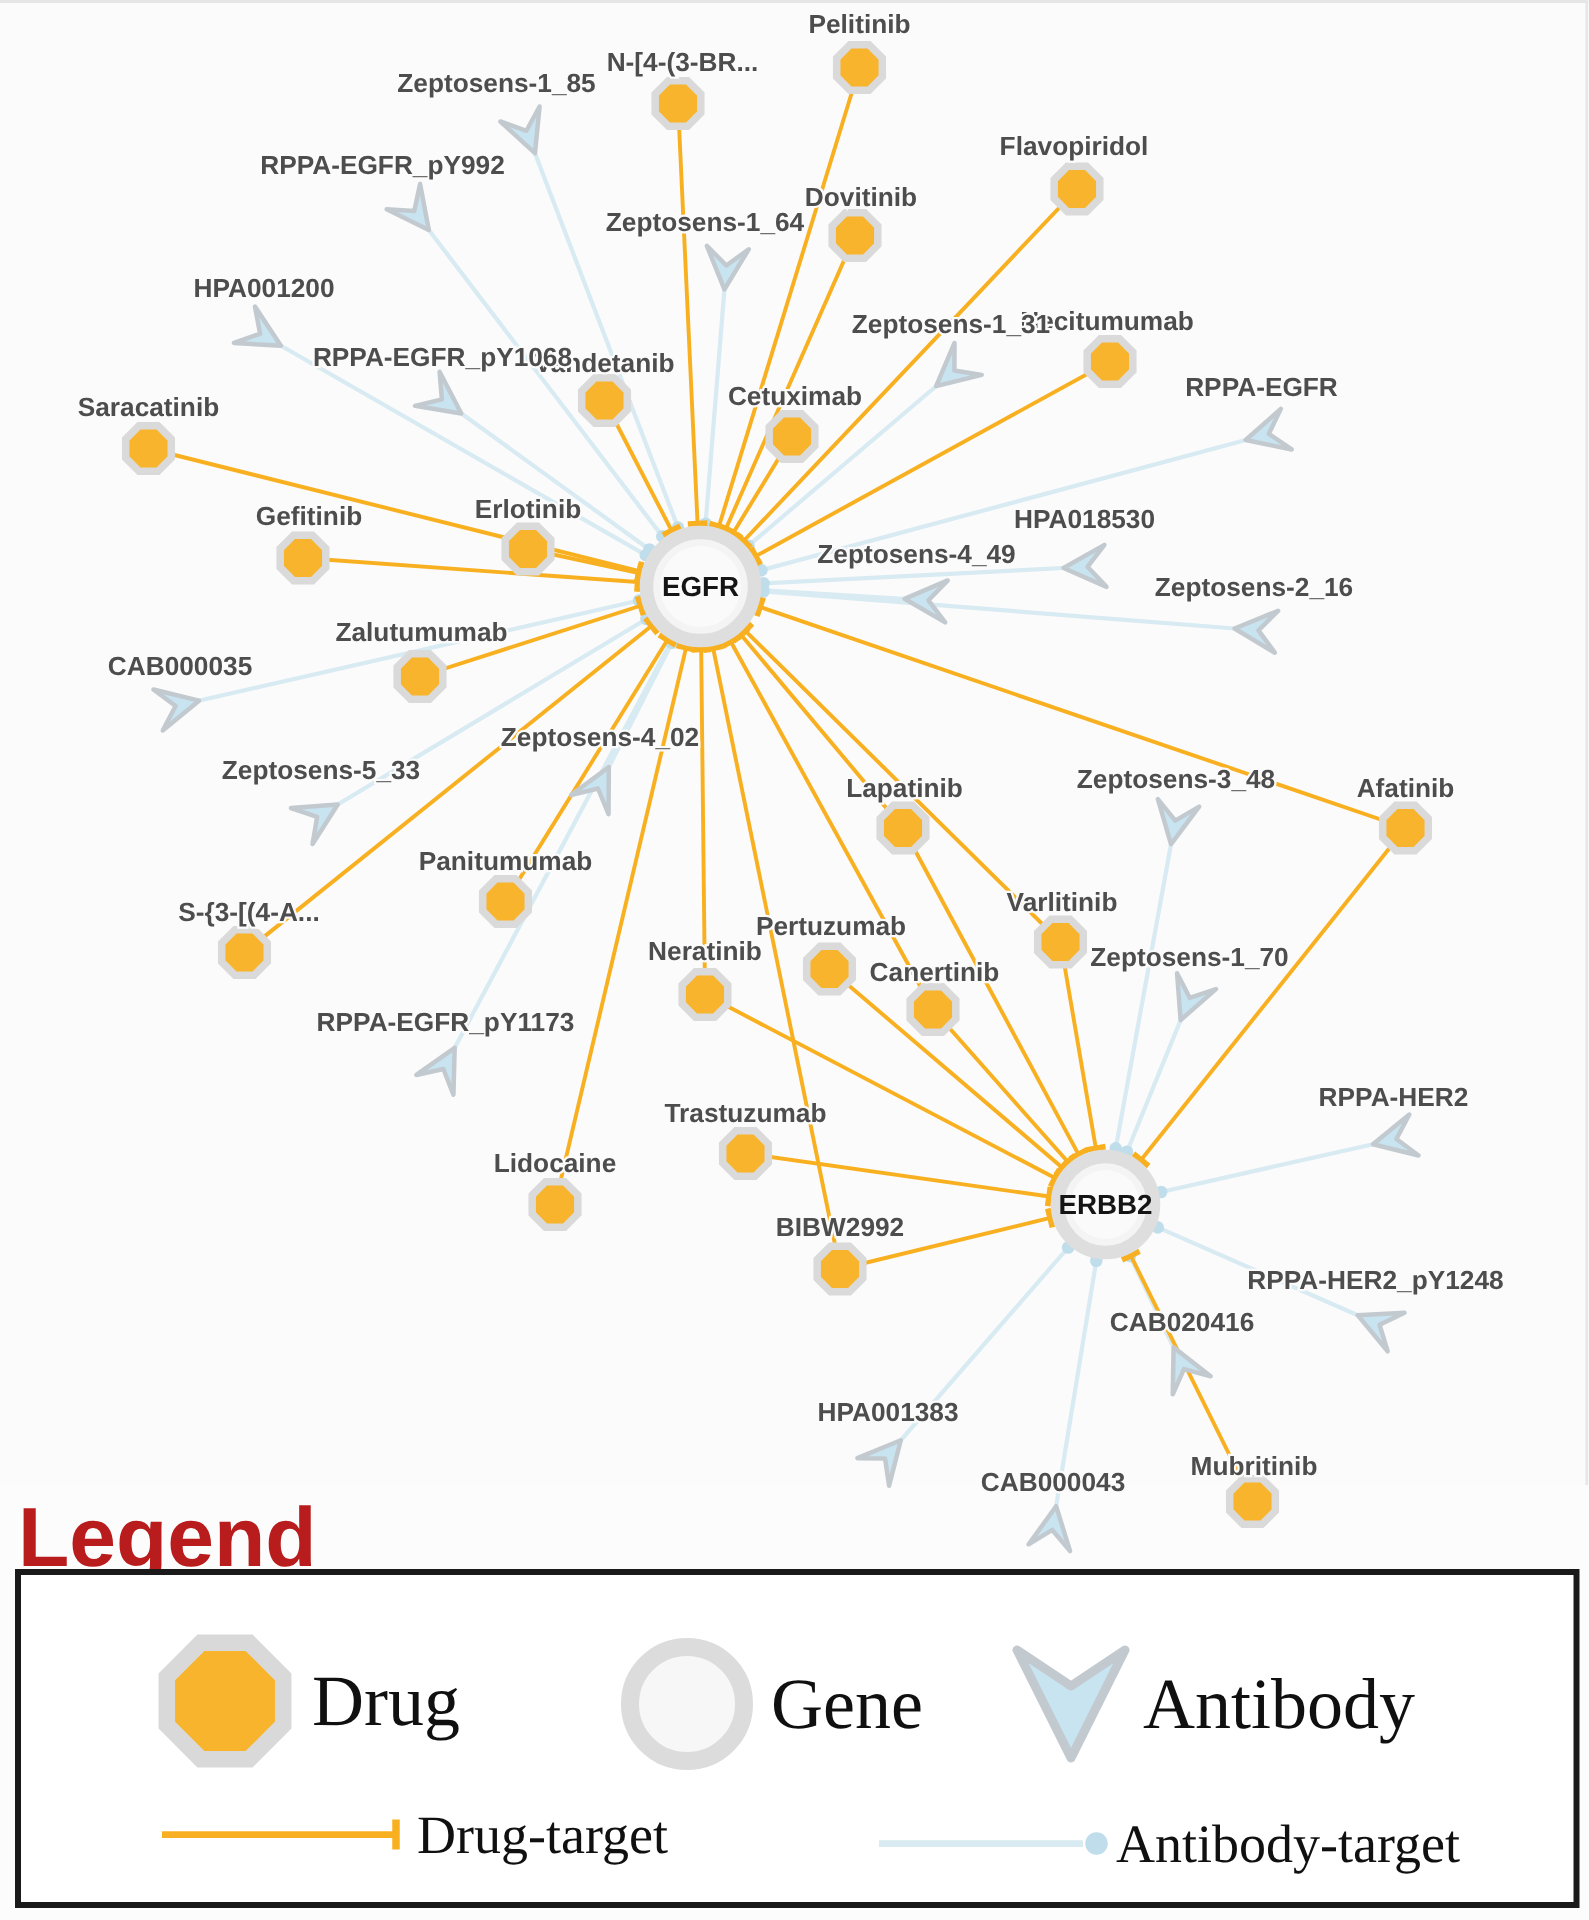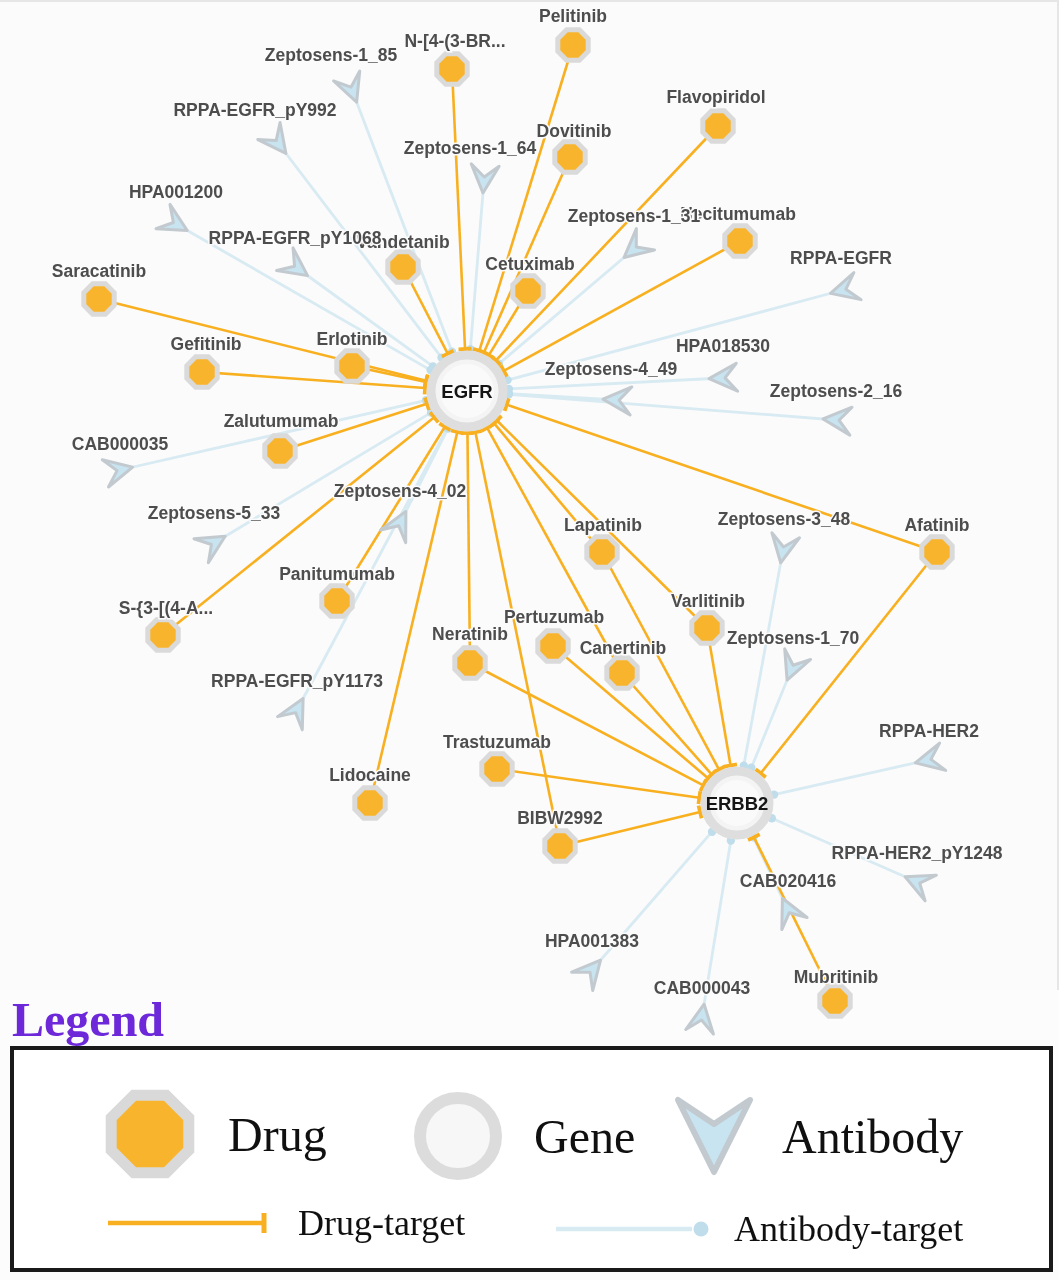--- a/index.html
+++ b/index.html
@@ -6,33 +6,33 @@
   .stage{position:relative;width:1059px;height:1280px;background:#FCFCFC;overflow:hidden;
          font-family:"Liberation Sans",sans-serif;}
   .graph-bg{position:absolute;left:0;top:0;width:1059px;height:990px;background:#FBFBFB;
             border-top:2px solid #E6E6E6;border-right:2px solid #E6E6E6;box-sizing:border-box;}
   #network-svg{position:absolute;left:0;top:0;}
   .node-label{font-family:"Liberation Sans",sans-serif;font-weight:bold;font-size:17.5px;
               fill:#4D4D4D;text-anchor:middle;paint-order:stroke;stroke:#FBFBFB;stroke-width:3px;}
   .gene-label{font-family:"Liberation Sans",sans-serif;font-weight:bold;font-size:18.5px;
               fill:#151515;text-anchor:middle;}
   
-  .legend-title{position:absolute;left:12px;top:992px;font-family:Liberation Serif, serif;
-                font-weight:bold;font-size:48px;color:#6d28d9;}
+  .legend-title{position:absolute;left:12px;top:992px;font-family:Liberation Sans, sans-serif;
+                font-weight:bold;font-size:56px;color:#b91c1c;}
   .legend-box{position:absolute;left:10px;top:1046px;width:1035px;height:218px;background:#FFFFFF;
               border:4px solid #1A1A1A;box-sizing:content-box;}
-  .legend-item{position:absolute;display:flex;align-items:center;gap:20px;}
+  .legend-item{position:absolute;display:flex;align-items:center;}
   .legend-item .sym{flex:0 0 auto;display:block;}
   .legend-node-label{font-family:"Liberation Serif",serif;font-size:48px;color:#101010;}
   .legend-edge-label{font-family:"Liberation Serif",serif;font-size:36px;color:#101010;}
   #li-drug{left:78px;top:26px;}
   #li-gene{left:388px;top:30px;}
   #li-antibody{left:652px;top:38px;}
   #li-drug-edge{left:92px;top:152px;}
-  #li-ab-edge{left:540px;top:158px;justify-content:center;}
+  #li-ab-edge{left:570px;top:158px;justify-content:center;}
 </style>
 </head>
 <body>
 
 <div class="stage">
   <div class="graph-bg"></div>
   <svg id="network-svg" width="1059" height="1280" viewBox="0 0 1059 1280">
       <g>
         <line x1="352" y1="90" x2="452.01026105592166" y2="351.7659876333253" stroke="#D8EAF2" stroke-width="2.8"></line>
         <circle cx="452.01026105592166" cy="351.7659876333253" r="4.2" fill="#BFDDEA"></circle>

